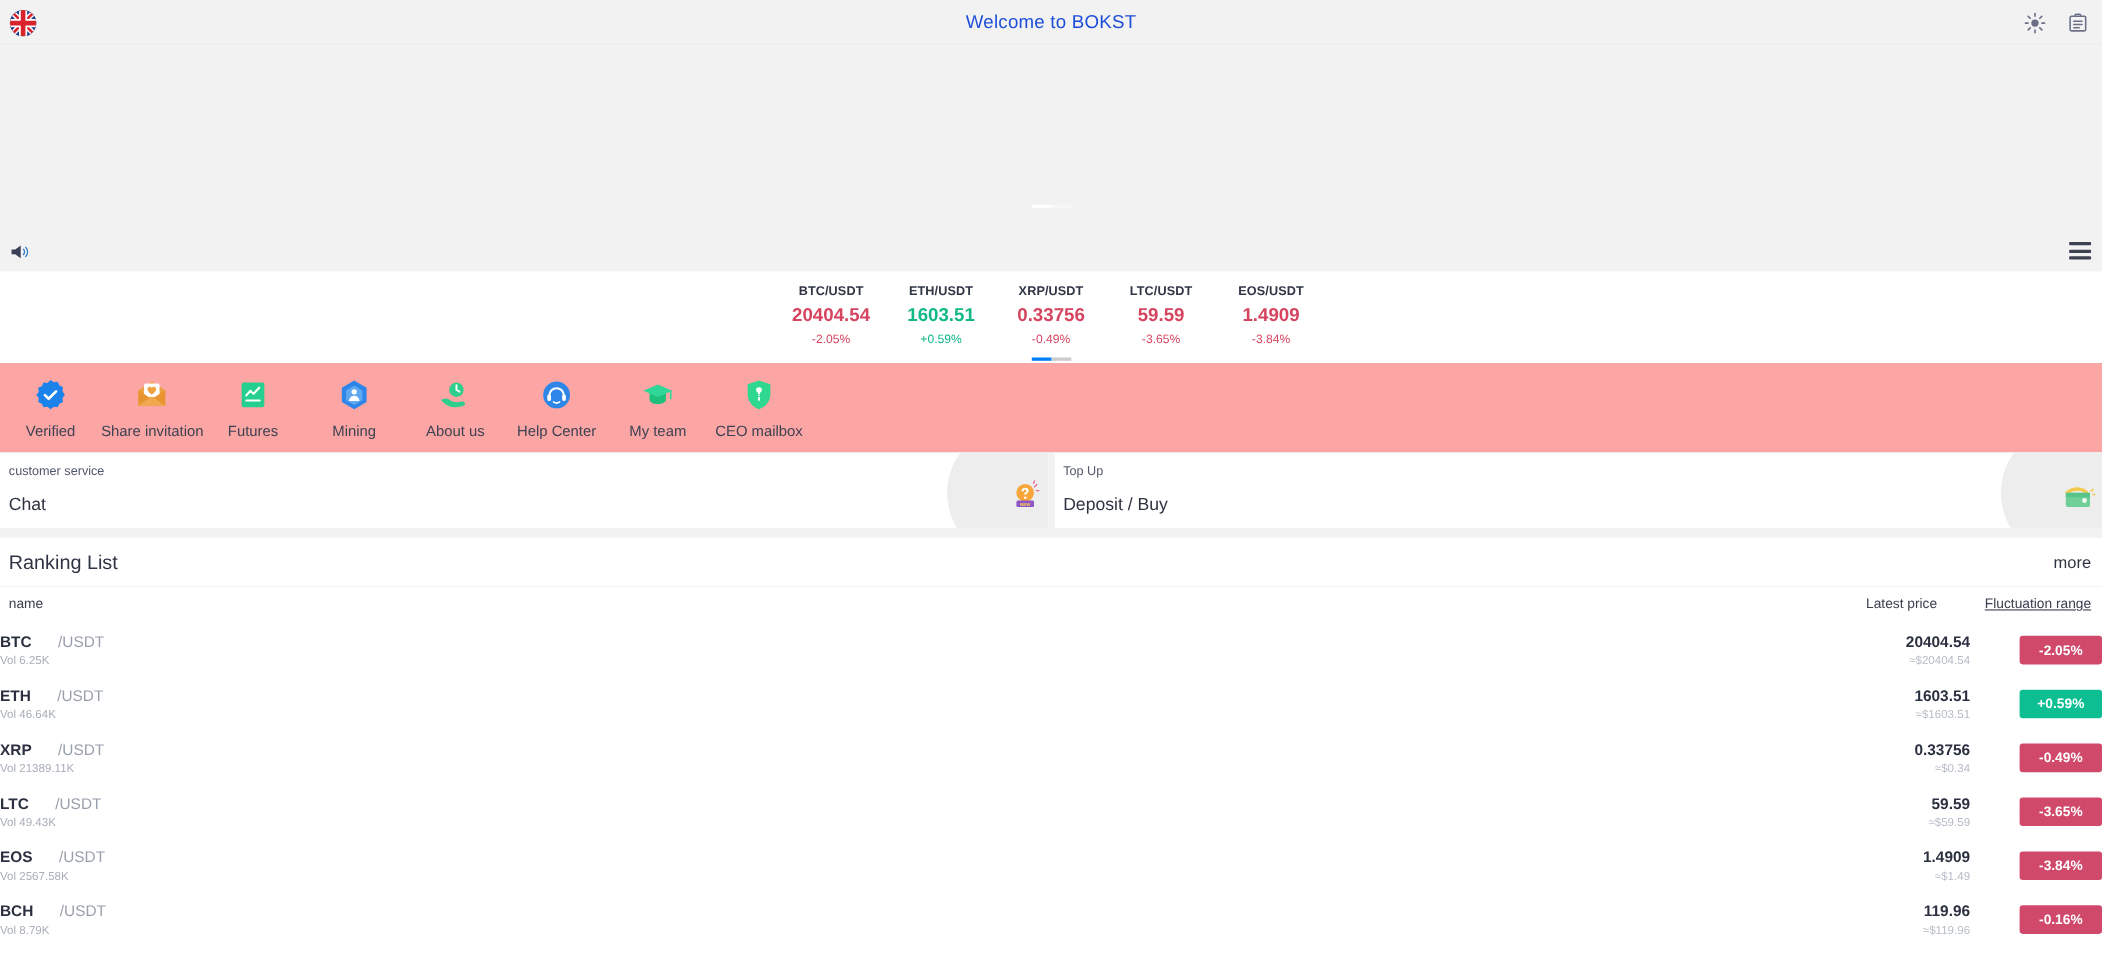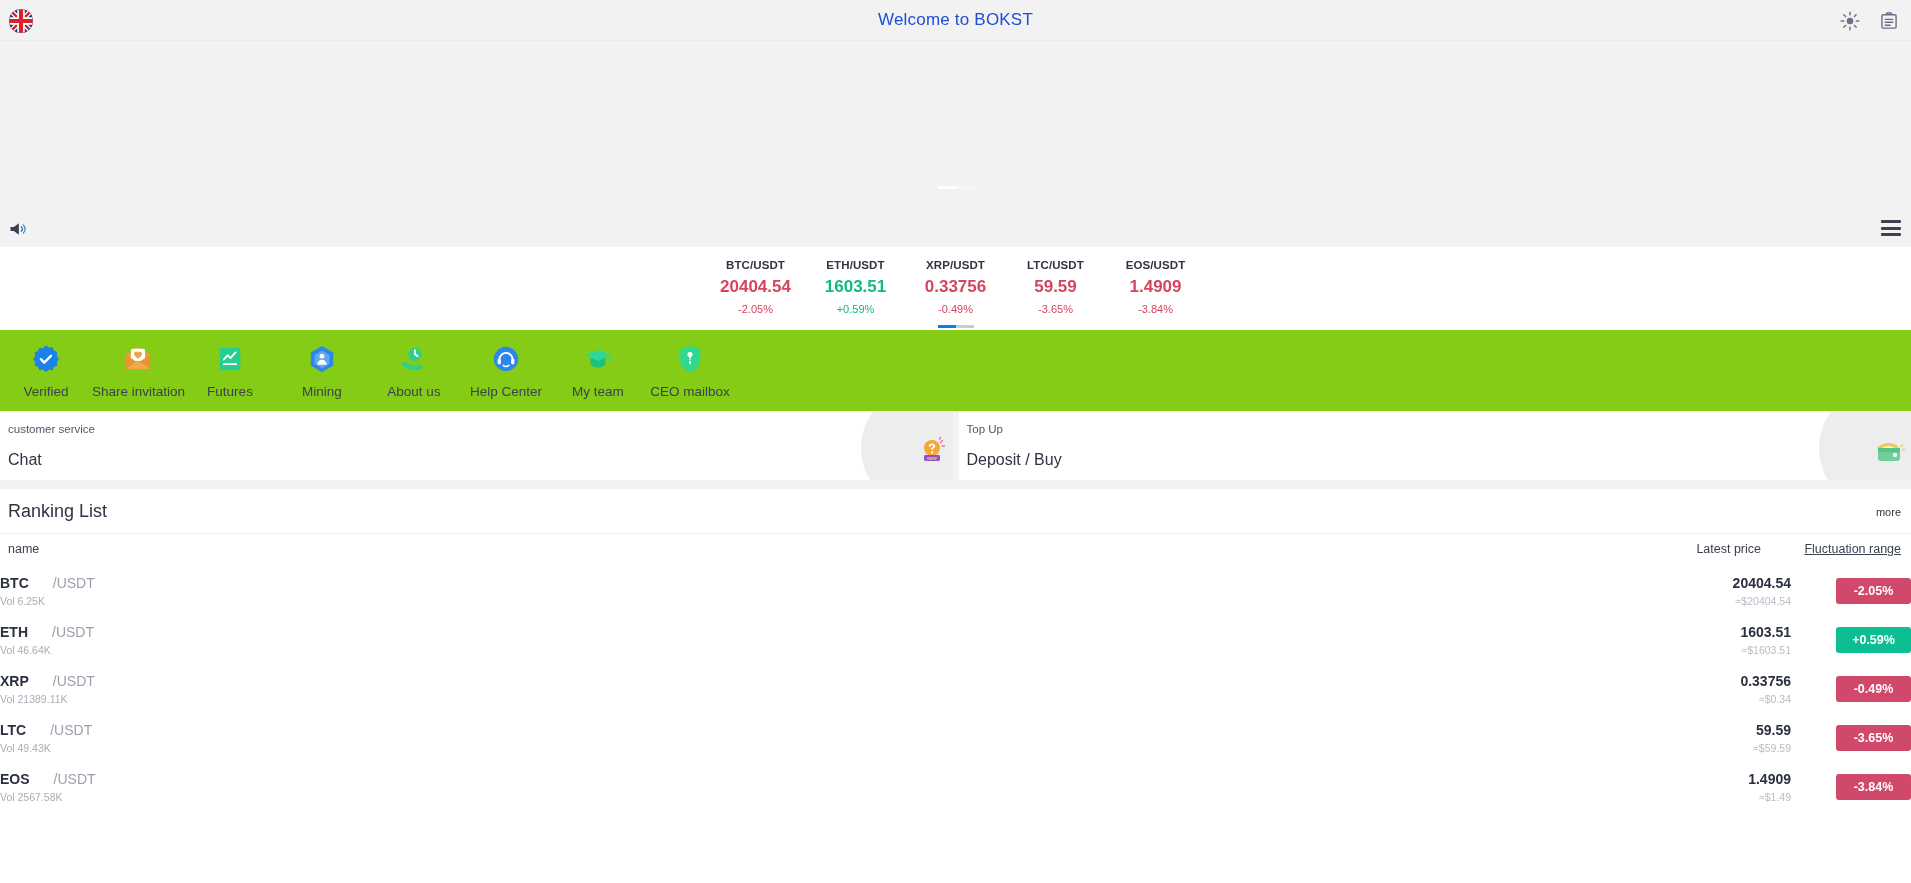--- a/index.html
+++ b/index.html
@@ -68,21 +68,21 @@
   .carousel-dots {
     position:absolute; left:50%; transform:translateX(-50%); bottom:2px;
     display:flex; width:36px; height:3px;
   }
   .carousel-dots i { display:block; height:3px; }
   .carousel-dots i.on { width:18px; background:#0080ff; }
   .carousel-dots i.off { width:18px; background:#cccccc; }
 
   
   .navbar {
-    background:#84cc16; padding:14px 0 12px 0; display:flex;
+    background:#fca5a5; padding:14px 0 12px 0; display:flex;
     border-bottom:1px solid #f0f0f0;
   }
   .nav-item {
     width:92px; text-align:center; cursor:pointer; flex:none;
   }
   .nav-icon { width:30px; height:30px; margin:0 auto 10px auto; display:block; }
   .nav-label { font-size:13.5px; color:#3c4251; white-space:nowrap; }
 
   
   .promos { display:flex; background:#f2f2f2; }
@@ -102,21 +102,21 @@
 
   .gap { height:9px; background:#f2f2f2; }
 
   
   .rank-head {
     display:flex; align-items:center; justify-content:space-between;
     padding:12px 10px 11px 8px; background:#fff;
     border-bottom:1px solid #efefef;
   }
   .rank-title { font-size:18px; color:#2f3443; }
-  .rank-more { font-size:11px; color:#2f3443; cursor:pointer; }
+  .rank-more { font-size:15px; color:#2f3443; cursor:pointer; }
 
   table.rank { width:100%; border-collapse:collapse; background:#fff; }
   table.rank th {
     font-size:12.5px; font-weight:normal; color:#3a4050; padding:8px 0 9px 0;
     text-align:right; vertical-align:top;
   }
   table.rank th.c-name { text-align:left; padding-left:8px; }
   table.rank th.c-price { padding-right:30px; width:260px; }
   table.rank th.c-chg { padding-right:10px; width:120px; line-height:1.25;text-decoration:underline; }
   table.rank td { padding:8px 0 9px 0; vertical-align:middle; }
@@ -432,16 +432,29 @@
           <div class="vol">Vol 2567.58K</div>
         </td>
         <td class="c-price">
           <div class="px">1.4909</div>
           <div class="px-usd">≈$1.49</div>
         </td>
         <td class="c-chg">
           <span class="badge neg">-3.84%</span>
         </td>
       </tr>
+      <tr>
+        <td class="c-name">
+          <div class="sym"><span>BCH</span><span class="quote">/USDT</span></div>
+          <div class="vol">Vol 8.79K</div>
+        </td>
+        <td class="c-price">
+          <div class="px">119.96</div>
+          <div class="px-usd">≈$119.96</div>
+        </td>
+        <td class="c-chg">
+          <span class="badge neg">-0.16%</span>
+        </td>
+      </tr>
     </tbody>
   </table>
 
 </div>
 
 </body></html>

